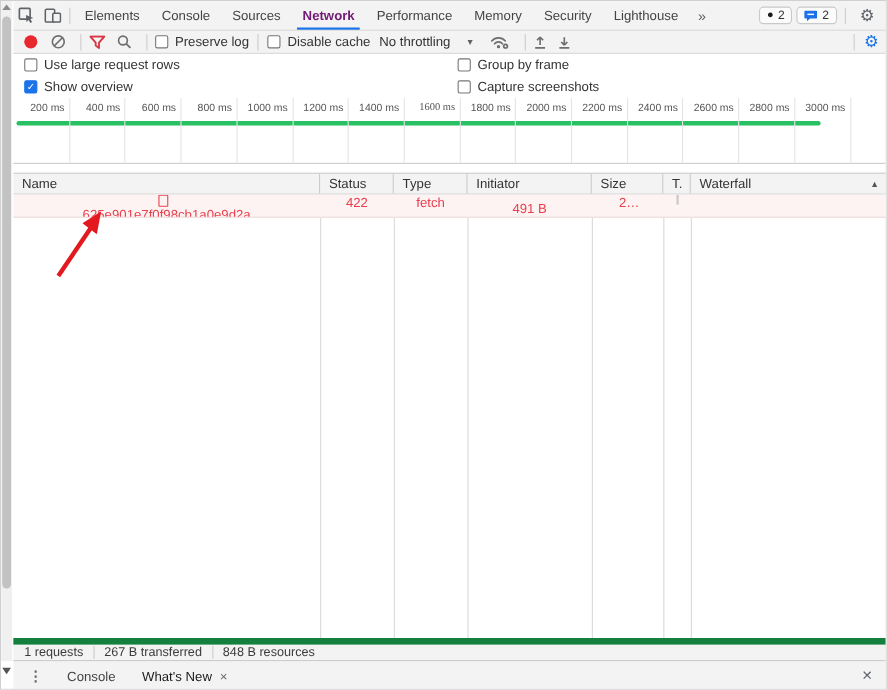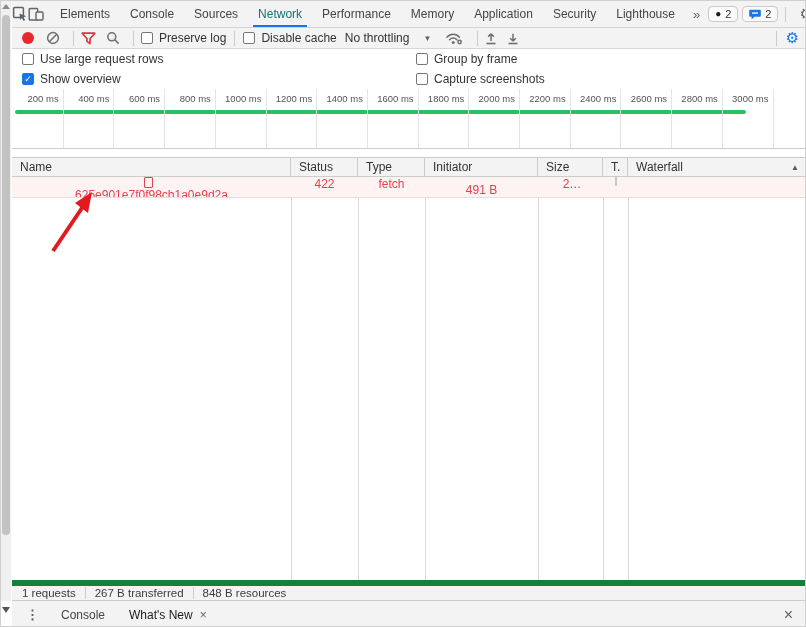--- a/index.html
+++ b/index.html
@@ -18,21 +18,21 @@
 
   .content { position: absolute; left: 11px; top: 0; width: 795px; height: 627px; }
 
   
   .tabbar { height: 27px; background: #f3f3f3; border-bottom: 1px solid #d5d5d5;
             display: flex; align-items: center; font-size: 12px; color: #444; }
   .tool-icon { display: flex; align-items: center; justify-content: center; width: 24px; height: 100%; cursor: pointer; }
   .vsep { width: 1px; height: 15px; background: #ccc; margin: 0 3px; }
   .tabs { display: flex; height: 100%; }
   .tab { display: flex; align-items: center; padding: 0 10px; height: 100%; position: relative; cursor: pointer; white-space: nowrap; }
-  .tab.active { color: #0f766e; }
+  .tab.active { color: #701a75; font-weight: bold; }
   .tab.active::after { content: ""; position: absolute; left: 5px; right: 5px; bottom: 0; height: 2px; background: #1a73e8; }
   .more-tabs { padding: 0 8px; color: #5f6368; font-size: 13px; cursor: pointer; }
   .tabbar-right { margin-left: auto; display: flex; align-items: center; gap: 4px; padding-right: 6px; }
   .badge-pill { display: flex; align-items: center; gap: 4px; border: 1px solid #c9c9c9; border-radius: 4px;
                 background: #fbfbfb; padding: 1px 6px; font-size: 11px; color: #333; height: 16px; cursor: pointer; }
   .err-dot { color: #1b1b1b; font-size: 10px; line-height: 1; }
   .icon-btn { color: #5f6368; padding: 0 6px; cursor: pointer; display: flex; align-items: center; }
   .gear-glyph { font-size: 15px; }
 
   
@@ -124,21 +124,20 @@
         </svg>
       </div>
       <div class="vsep"></div>
       <div class="tabs" id="main-tabs">
           <div class="tab">Elements</div>
           <div class="tab">Console</div>
           <div class="tab">Sources</div>
           <div class="tab active">Network</div>
           <div class="tab">Performance</div>
           <div class="tab">Memory</div>
-          <div class="tab">Application</div>
           <div class="tab">Security</div>
           <div class="tab">Lighthouse</div>
         </div>
       <div class="more-tabs">»</div>
       <div class="tabbar-right">
         <div class="badge-pill">
           <span class="err-dot">●</span>
           <span>2</span>
         </div>
         <div class="badge-pill">
@@ -249,21 +248,21 @@
         <span class="ov-tick" style="left: 92.1px;">600 ms</span>
         <div class="ov-grid" style="left: 202.8px;"></div>
         <span class="ov-tick" style="left: 142.8px;">800 ms</span>
         <div class="ov-grid" style="left: 253.5px;"></div>
         <span class="ov-tick" style="left: 193.5px;">1000 ms</span>
         <div class="ov-grid" style="left: 304.2px;"></div>
         <span class="ov-tick" style="left: 244.2px;">1200 ms</span>
         <div class="ov-grid" style="left: 354.9px;"></div>
         <span class="ov-tick" style="left: 294.9px;">1400 ms</span>
         <div class="ov-grid" style="left: 405.6px;"></div>
-        <span class="ov-tick" style="left: 345.6px;">1600 ms</span>
+        <span class="ov-tick" style="left: 345.6px; font-family: Liberation Serif, serif;">1600 ms</span>
         <div class="ov-grid" style="left: 456.3px;"></div>
         <span class="ov-tick" style="left: 396.3px;">1800 ms</span>
         <div class="ov-grid" style="left: 507px;"></div>
         <span class="ov-tick" style="left: 447px;">2000 ms</span>
         <div class="ov-grid" style="left: 557.7px;"></div>
         <span class="ov-tick" style="left: 497.7px;">2200 ms</span>
         <div class="ov-grid" style="left: 608.4px;"></div>
         <span class="ov-tick" style="left: 548.4px;">2400 ms</span>
         <div class="ov-grid" style="left: 659.1px;"></div>
         <span class="ov-tick" style="left: 599.1px; text-align: right;">2600 ms</span>

